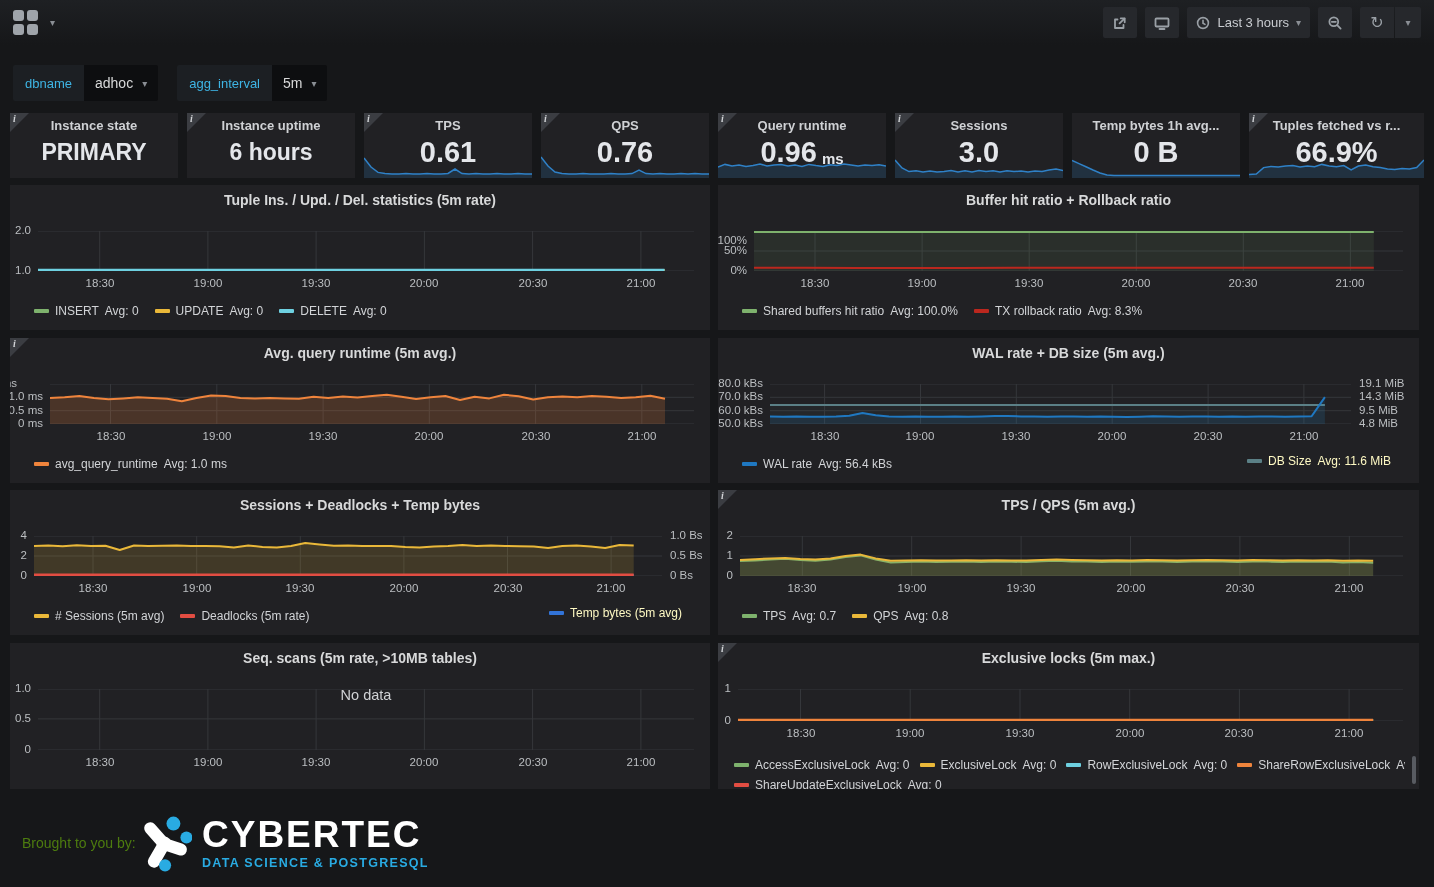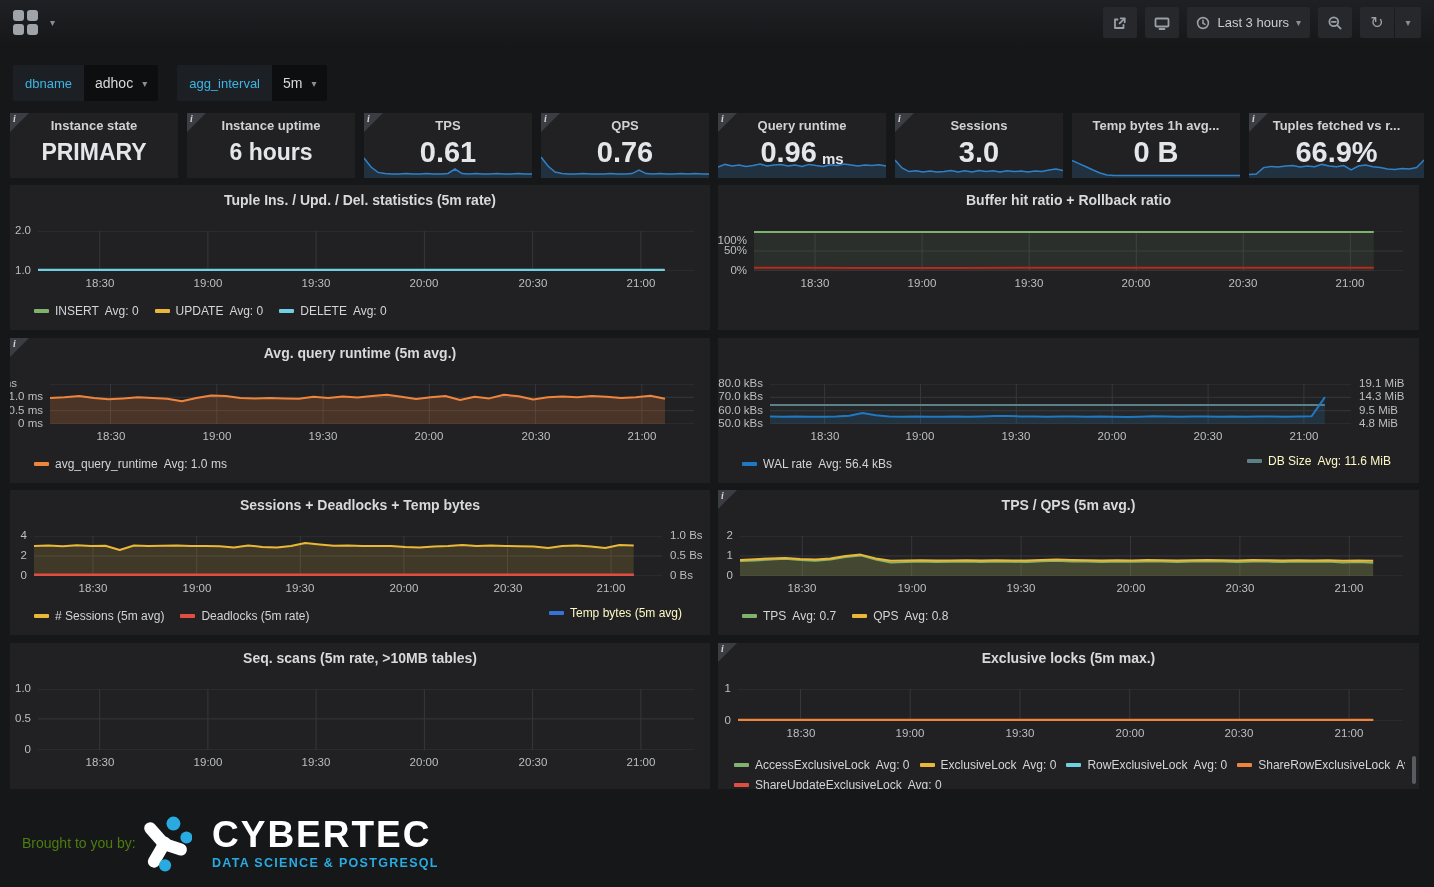--- a/index.html
+++ b/index.html
@@ -65,21 +65,21 @@
   .legend.compact .litem{margin-right:10px}
   .ldash{width:15px;height:4px;border-radius:1px;margin-right:6px;display:inline-block}
   .lavg{margin-left:6px}
   .lright{position:absolute;right:12px;font-size:12px;color:#fef9c3;display:flex}
   .lscroll{position:absolute;right:3px;bottom:5px;width:4px;height:28px;background:#585b61;
            border-radius:2px;cursor:pointer}
 
   
   .footer{position:absolute;left:0;top:808px;width:100%;height:79px}
   .brought{position:absolute;left:22px;top:27px;font-size:14px;color:#4d7c0f}
-  .brand{position:absolute;left:140px;top:7px;display:flex;align-items:flex-start;gap:20px;cursor:pointer}
+  .brand{position:absolute;left:140px;top:7px;display:flex;align-items:flex-start;gap:10px;cursor:pointer}
   .brand-name{font-size:37px;font-weight:bold;color:#ffffff;letter-spacing:2px;line-height:40px}
   .brand-tagline{font-size:12.5px;font-weight:bold;color:#29abe2;letter-spacing:1.3px;margin-top:1px}
 </style>
 </head>
 <body>
 
 <div class="navbar">
   <div class="nav-logo">
     <i></i>
       <i></i>
@@ -302,20 +302,34 @@
       <line x1="61.0" x2="61.0" y1="0" y2="40" stroke="#35373b" stroke-width="1"></line>
       <line x1="168.1" x2="168.1" y1="0" y2="40" stroke="#35373b" stroke-width="1"></line>
       <line x1="275.2" x2="275.2" y1="0" y2="40" stroke="#35373b" stroke-width="1"></line>
       <line x1="382.3" x2="382.3" y1="0" y2="40" stroke="#35373b" stroke-width="1"></line>
       <line x1="489.3" x2="489.3" y1="0" y2="40" stroke="#35373b" stroke-width="1"></line>
       <line x1="596.4" x2="596.4" y1="0" y2="40" stroke="#35373b" stroke-width="1"></line>
       <polygon points="0.0,1.0 51.6,1.0 103.3,1.0 154.9,1.0 206.6,1.0 258.2,1.0 309.9,1.0 361.5,1.0 413.2,1.0 464.8,1.0 516.5,1.0 568.1,1.0 619.8,1.0 619.8,40 0,40" fill="rgba(126,178,109,0.10)"></polygon>
       <polyline points="0.0,1.0 51.6,1.0 103.3,1.0 154.9,1.0 206.6,1.0 258.2,1.0 309.9,1.0 361.5,1.0 413.2,1.0 464.8,1.0 516.5,1.0 568.1,1.0 619.8,1.0" fill="none" stroke="#7eb26d" stroke-width="2" stroke-linejoin="round"></polyline>
       <polyline points="0.0,36.8 51.6,36.8 103.3,37.0 154.9,37.1 206.6,37.0 258.2,36.8 309.9,36.8 361.5,36.8 413.2,36.8 464.8,36.8 516.5,36.8 568.1,36.8 619.8,36.8" fill="none" stroke="#bb271e" stroke-width="2" stroke-linejoin="round"></polyline>
     </svg>
+    <div class="legend" style="top: 116px;">
+      <div class="lrow">
+        <span class="litem">
+          <span class="ldash" style="background: rgb(126, 178, 109);"></span>
+          <span>Shared buffers hit ratio</span>
+          <span class="lavg">Avg: 100.0%</span>
+        </span>
+        <span class="litem">
+          <span class="ldash" style="background: rgb(187, 39, 30);"></span>
+          <span>TX rollback ratio</span>
+          <span class="lavg">Avg: 8.3%</span>
+        </span>
+      </div>
+    </div>
   </div>
 <div class="panel" style="left:10px;top:338px;width:700px;height:145px">
   <div class="corner">
       <span>i</span>
     </div>
   <div class="gtitle">Avg. query runtime (5m avg.)</div>
 <span class="ytick" style="right: 693px; top: 39px;">1.5 ms</span>
     <span class="ytick" style="right: 667px; top: 52.32px;">1.0 ms</span>
     <span class="ytick" style="right: 667px; top: 65.68px;">0.5 ms</span>
     <span class="ytick" style="right: 667px; top: 79px;">0 ms</span>
@@ -343,20 +357,21 @@
       <div class="lrow">
         <span class="litem">
           <span class="ldash" style="background: rgb(239, 132, 60);"></span>
           <span>avg_query_runtime</span>
           <span class="lavg">Avg: 1.0 ms</span>
         </span>
       </div>
     </div>
   </div>
 <div class="panel" style="left:718px;top:338px;width:701px;height:145px">
+  <div class="gtitle">WAL rate + DB size (5m avg.)</div>
 <span class="ytick" style="right: 656px; top: 39px;">80.0 kBs</span>
     <span class="ytick" style="right: 656px; top: 52.32px;">70.0 kBs</span>
     <span class="ytick" style="right: 656px; top: 65.68px;">60.0 kBs</span>
     <span class="ytick" style="right: 656px; top: 79px;">50.0 kBs</span>
     <span class="ytick" style="left: 641px; top: 39px;">19.1 MiB</span>
     <span class="ytick" style="left: 641px; top: 52.32px;">14.3 MiB</span>
     <span class="ytick" style="left: 641px; top: 65.68px;">9.5 MiB</span>
     <span class="ytick" style="left: 641px; top: 79px;">4.8 MiB</span>
     <span class="xtick" style="left: 79px; top: 92px; width: 56px;">18:30</span>
     <span class="xtick" style="left: 174px; top: 92px; width: 56px;">19:00</span>
@@ -504,20 +519,21 @@
       <line x1="0" x2="656" y1="0.0" y2="0.0" stroke="#35373b" stroke-width="1"></line>
       <line x1="0" x2="656" y1="29.9" y2="29.9" stroke="#35373b" stroke-width="1"></line>
       <line x1="0" x2="656" y1="61.0" y2="61.0" stroke="#35373b" stroke-width="1"></line>
       <line x1="61.7" x2="61.7" y1="0" y2="61" stroke="#35373b" stroke-width="1"></line>
       <line x1="169.9" x2="169.9" y1="0" y2="61" stroke="#35373b" stroke-width="1"></line>
       <line x1="278.1" x2="278.1" y1="0" y2="61" stroke="#35373b" stroke-width="1"></line>
       <line x1="386.4" x2="386.4" y1="0" y2="61" stroke="#35373b" stroke-width="1"></line>
       <line x1="494.6" x2="494.6" y1="0" y2="61" stroke="#35373b" stroke-width="1"></line>
       <line x1="602.9" x2="602.9" y1="0" y2="61" stroke="#35373b" stroke-width="1"></line>
     </svg>
+    <div class="nodata" style="left: 28px; width: 656px; top: 44px; text-align: center;">No data</div>
   </div>
 <div class="panel" style="left:718px;top:643px;width:701px;height:146px">
   <div class="corner">
       <span>i</span>
     </div>
   <div class="gtitle">Exclusive locks (5m max.)</div>
 <span class="ytick" style="right: 688px; top: 39px;">1</span>
     <span class="ytick" style="right: 688px; top: 71px;">0</span>
     <span class="xtick" style="left: 55px; top: 84px; width: 56px;">18:30</span>
     <span class="xtick" style="left: 164px; top: 84px; width: 56px;">19:00</span>

